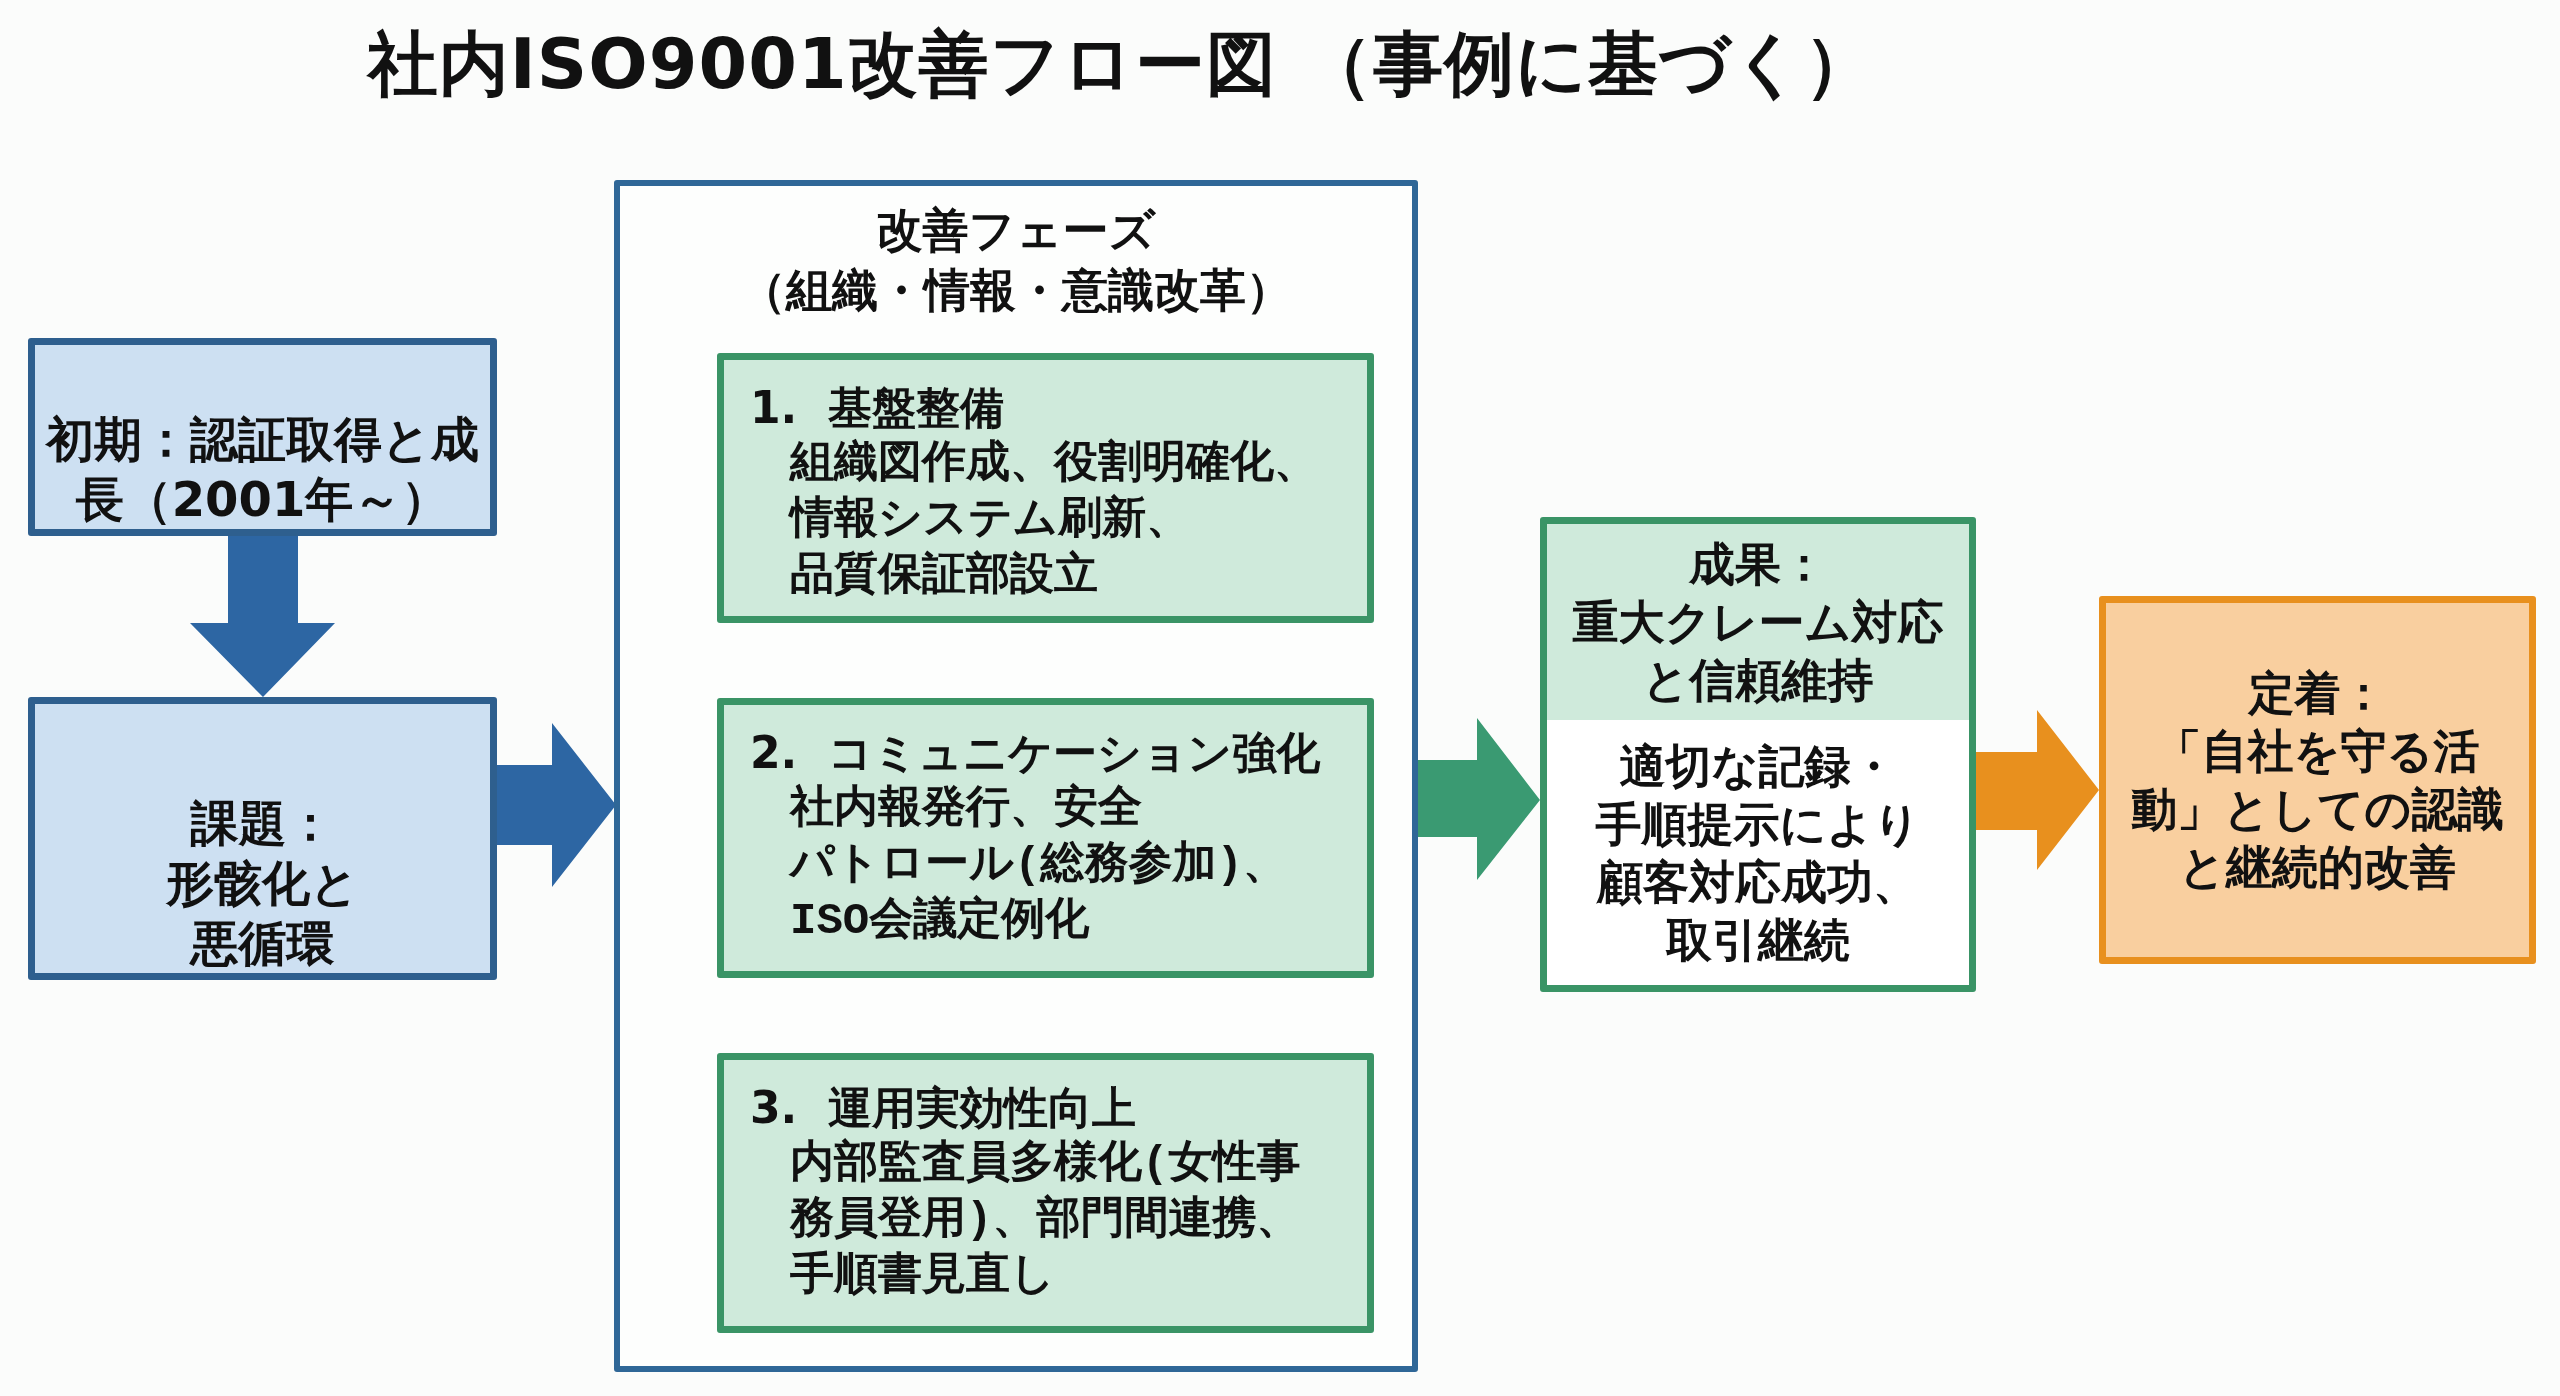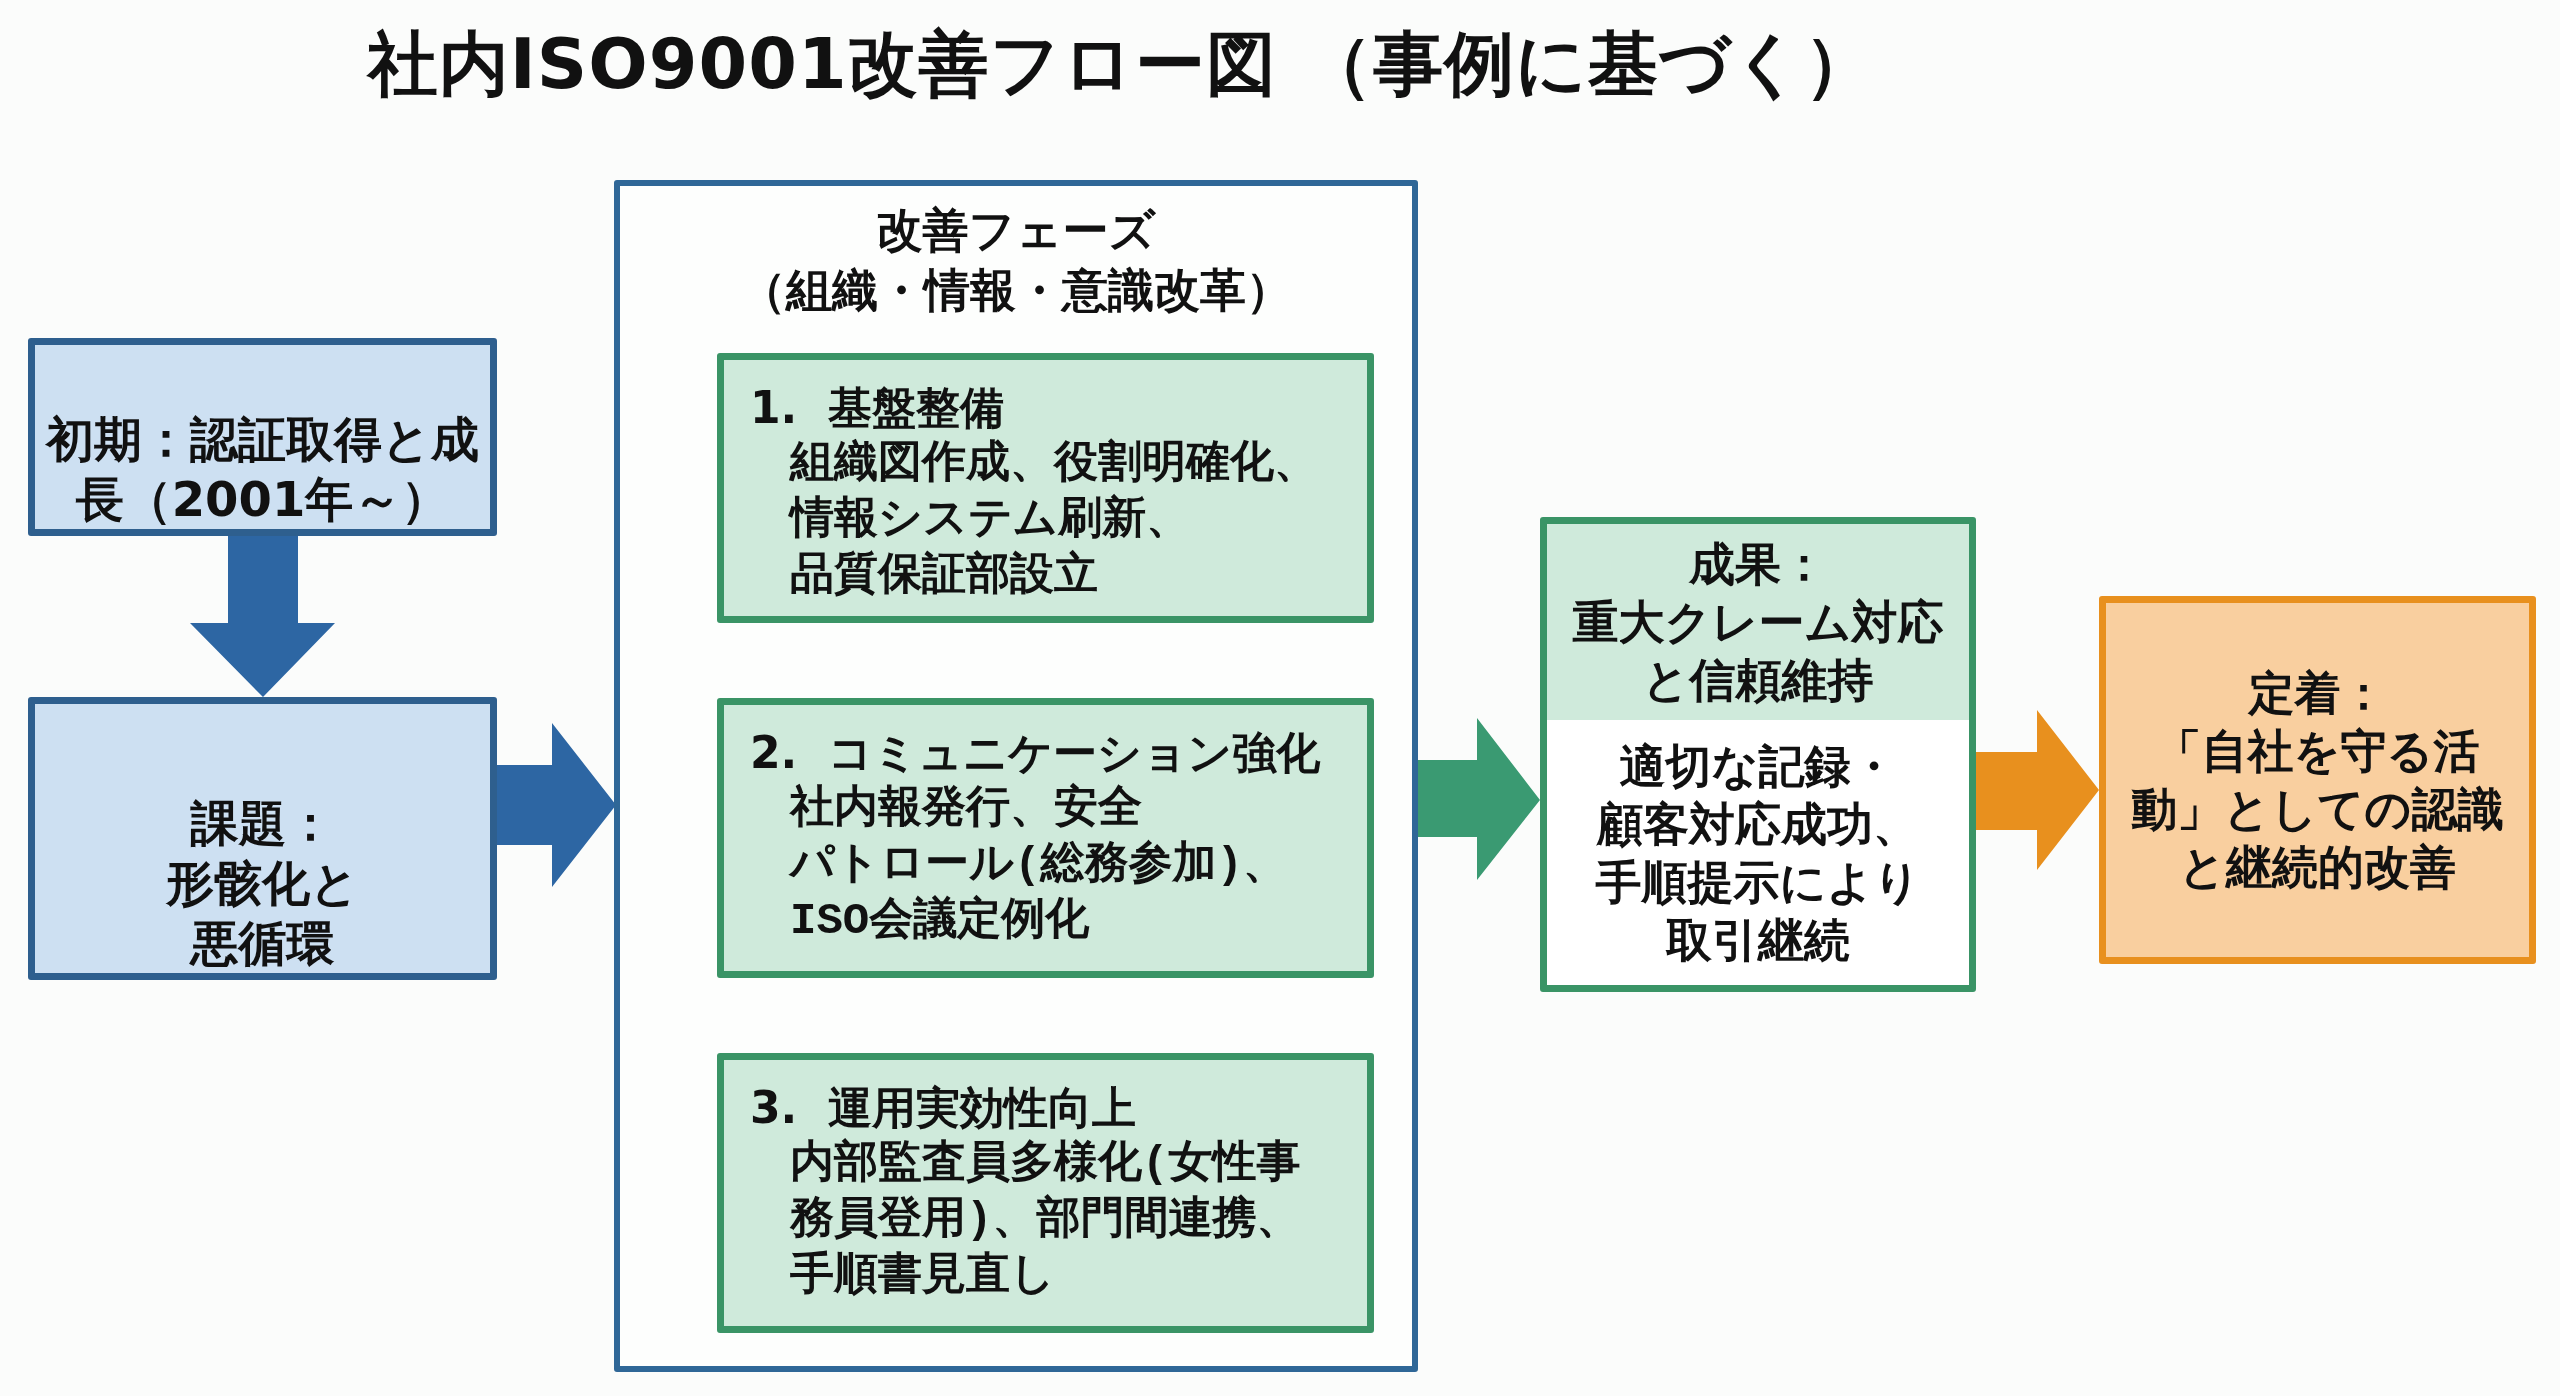--- a/index.html
+++ b/index.html
@@ -126,22 +126,22 @@
 </div>
 
 <div class="abs outcome">
   <div class="outcome-top">
     <div>成果：</div>
     <div>重大クレーム対応</div>
     <div>と信頼維持</div>
   </div>
   <div class="outcome-bottom">
     <div>適切な記録・</div>
+    <div>手順提示により</div>
     <div>顧客対応成功、</div>
-    <div>手順提示により</div>
     <div>取引継続</div>
   </div>
 </div>
 
 <div class="abs final">
   <div>定着：</div>
   <div>「自社を守る活</div>
   <div>動」としての認識</div>
   <div>と継続的改善</div>
 </div>

